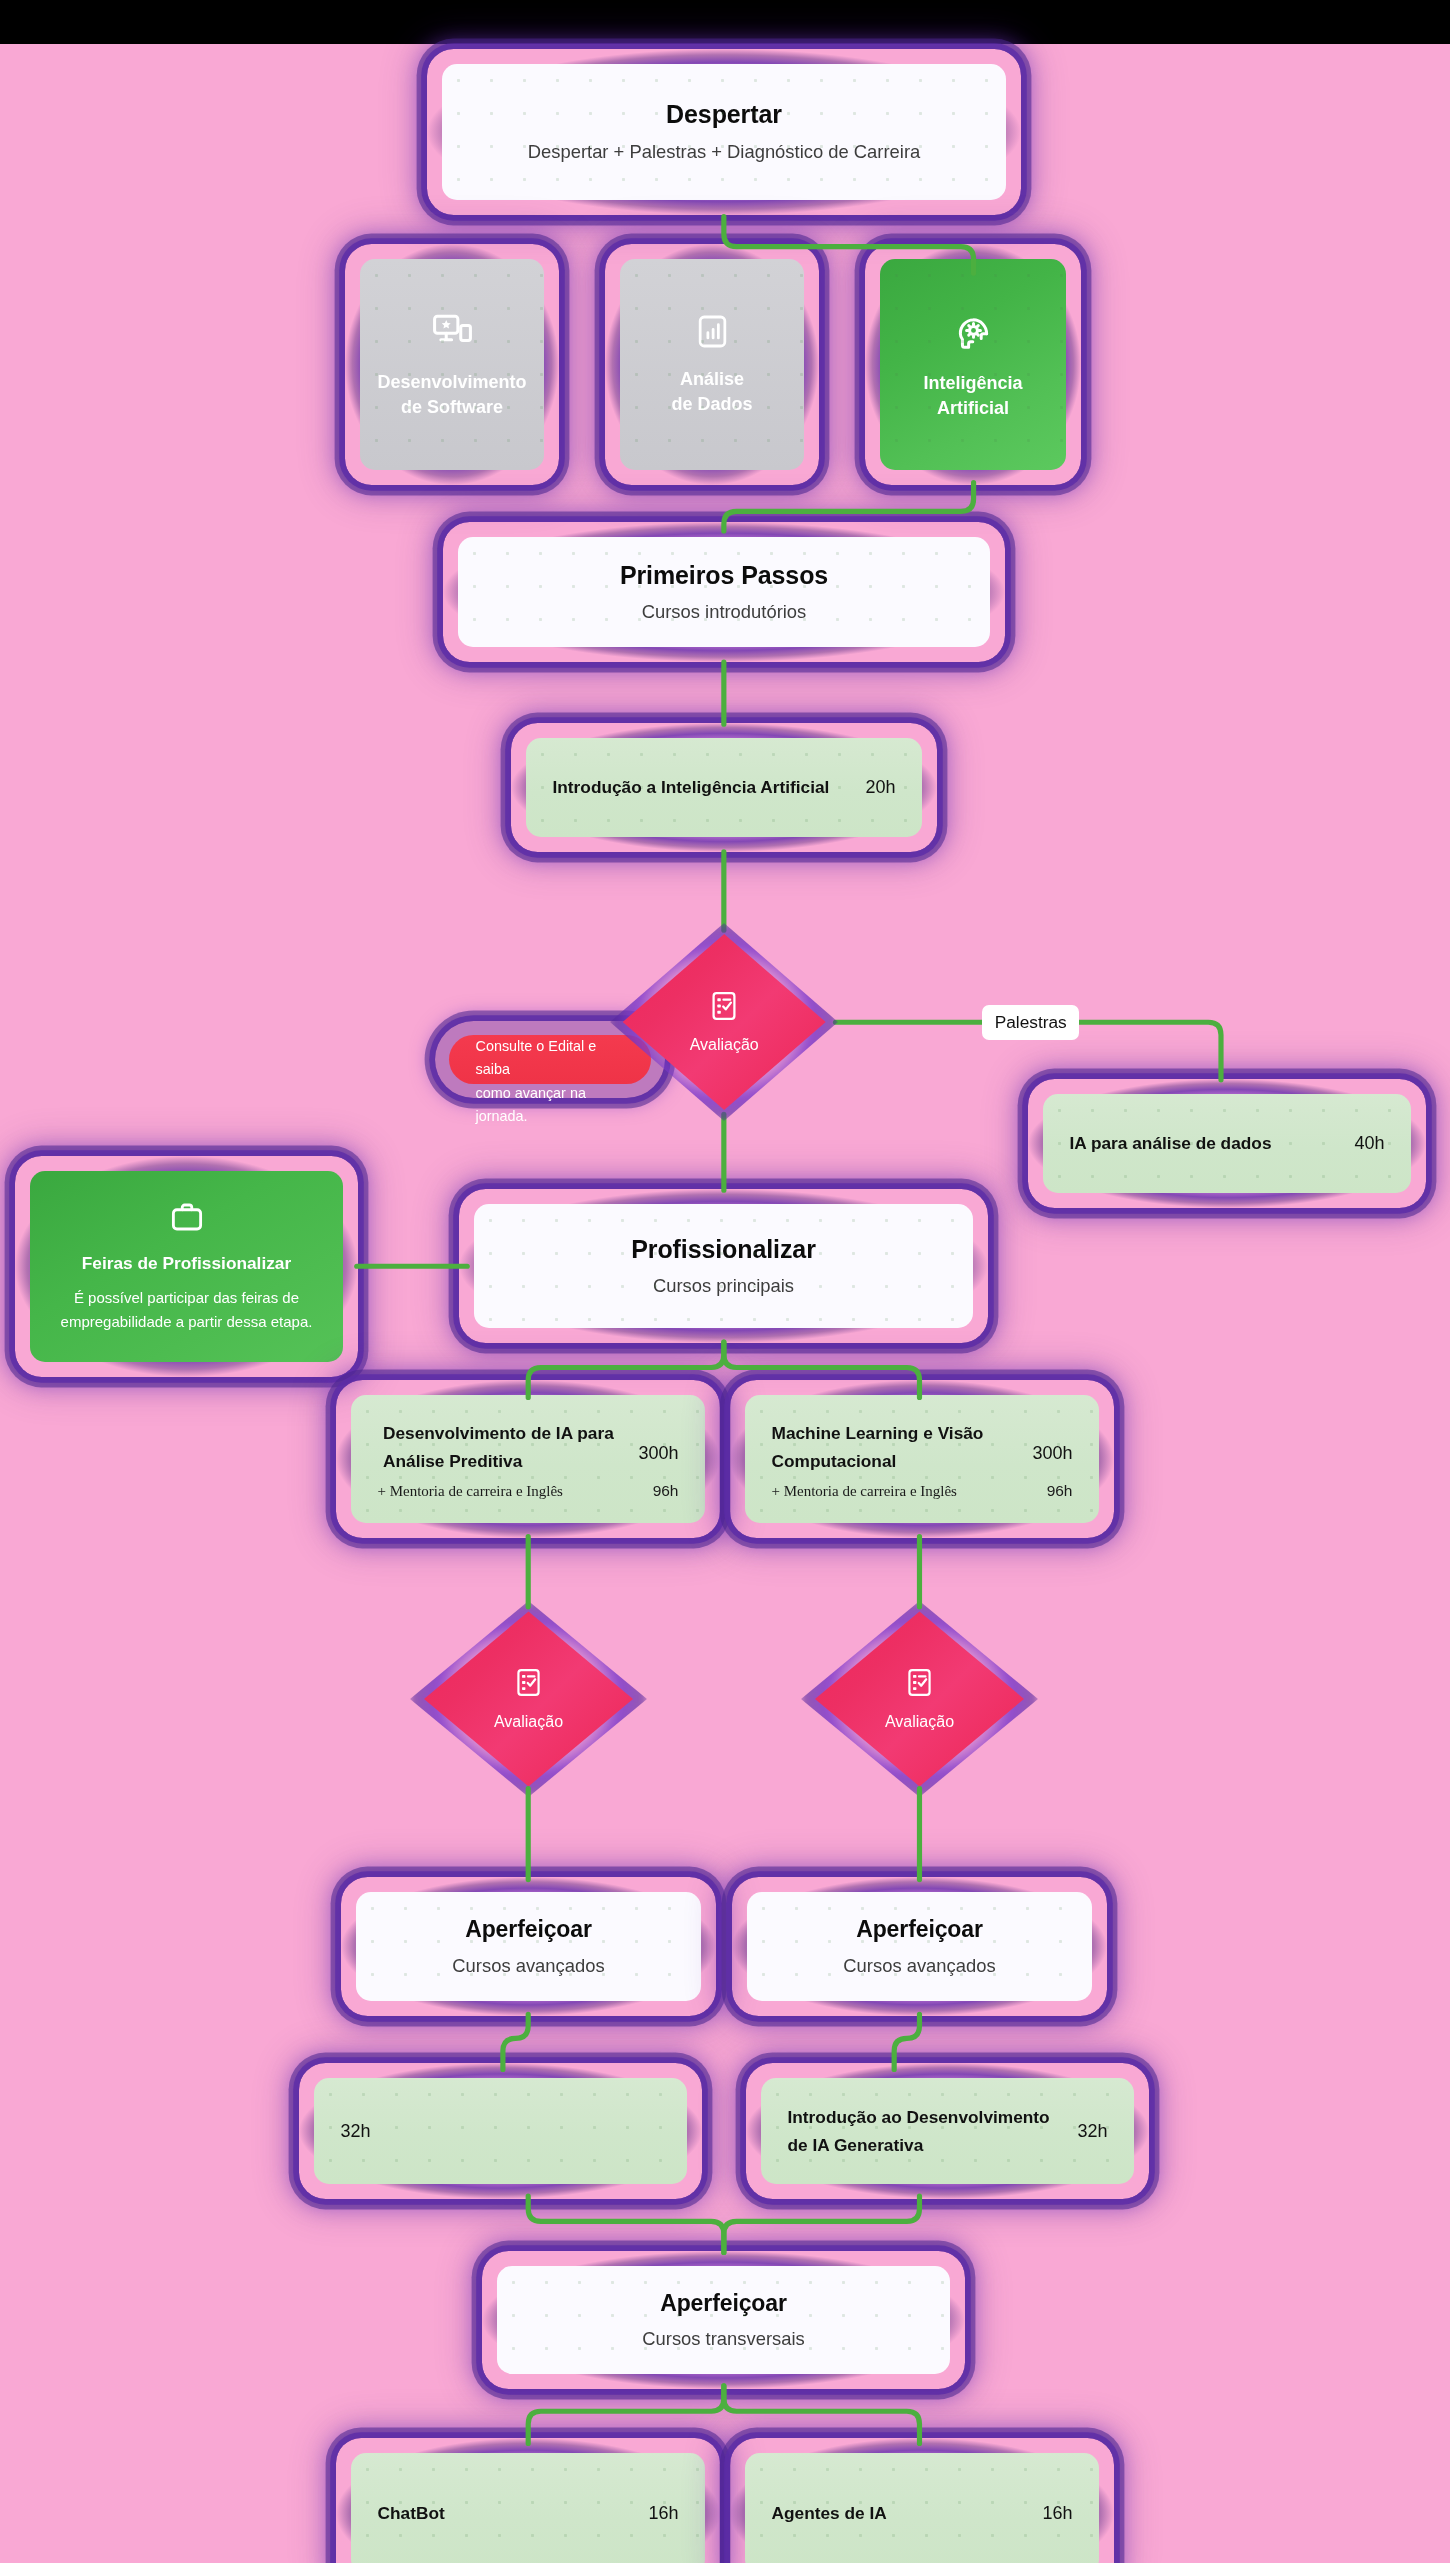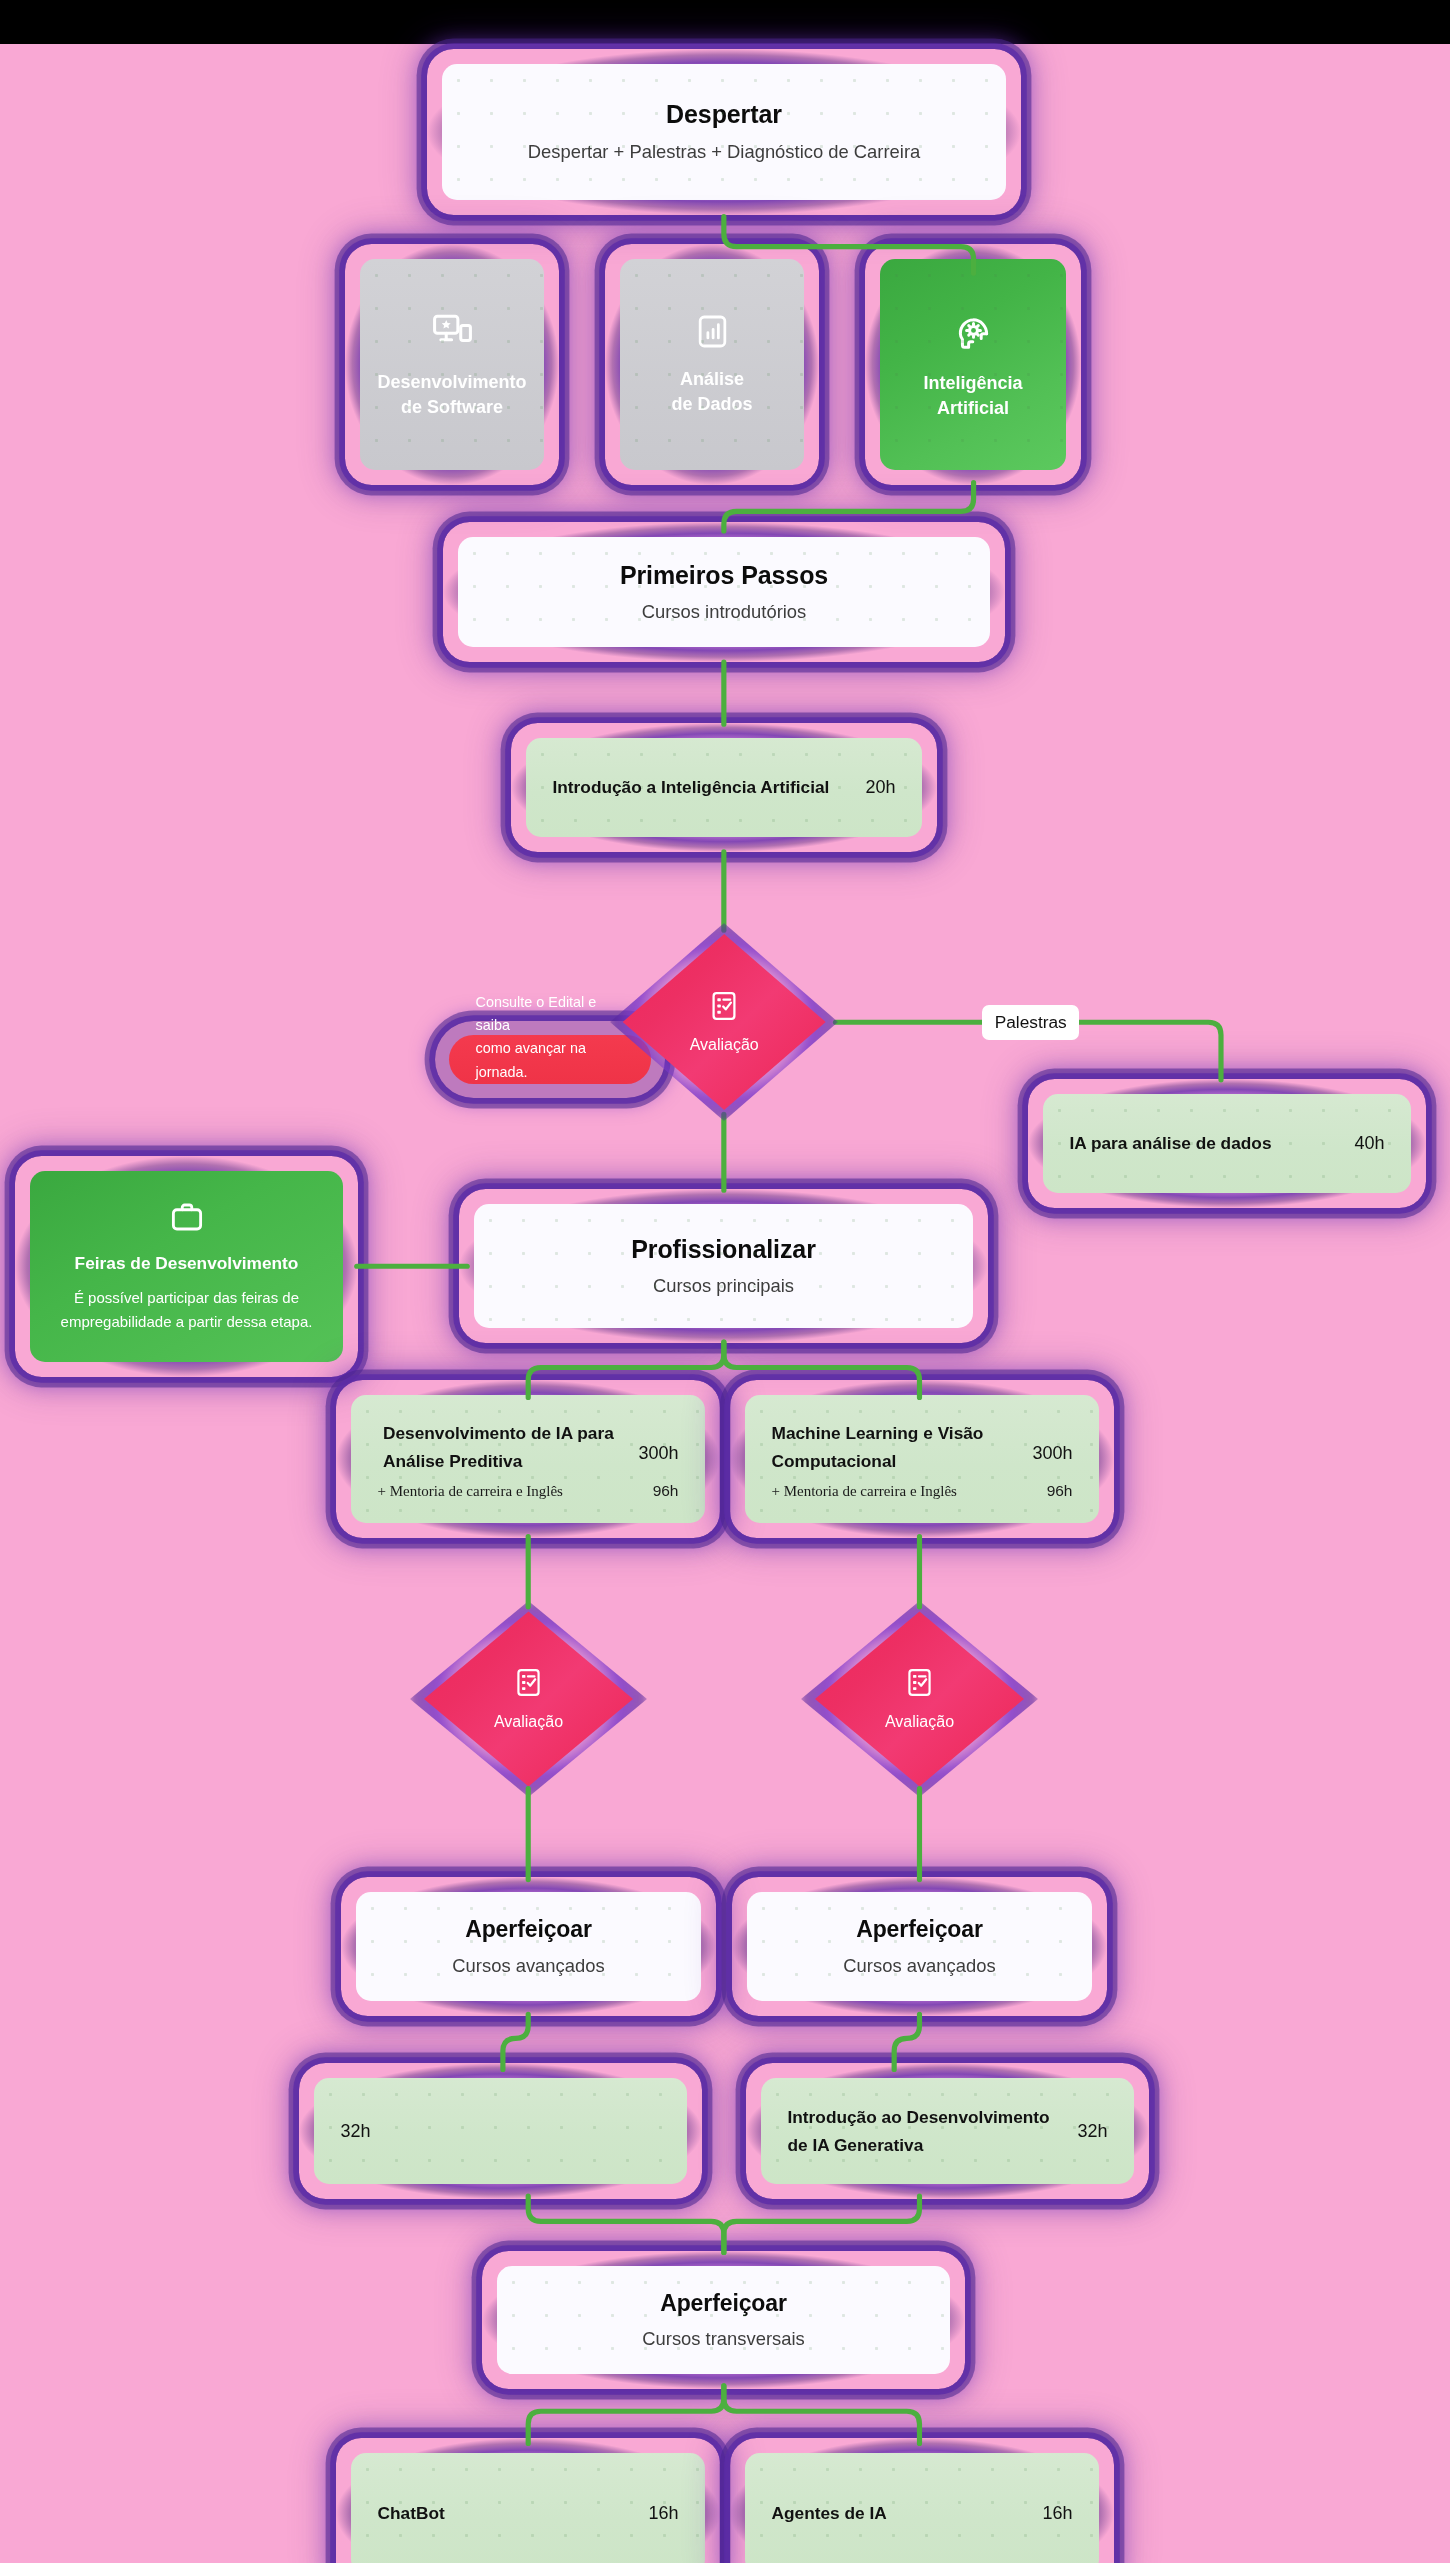--- a/index.html
+++ b/index.html
@@ -124,21 +124,21 @@
       0 0 0 5.8px rgba(91,44,166,0.78),
       0 0 0 10.4px rgba(72,36,140,0.55),
       0 0 17.3px 7px rgba(116,52,200,0.50);
     background: rgba(80,36,150,0.35);
     padding: 14px;
   }
   .tip {
     width:100%; height:100%;
     background: linear-gradient(180deg,#f43a4e 0%, #ef3347 100%);
     border-radius: 575px;
-    display:flex; align-items:flex-end;
+    display:flex; align-items:flex-start;
     padding: 0 26.5px;
   }
   .tip-text { color:#fff; font-size: 14.4px; line-height: 1.62; }
 
   
   .edge-chip {
     position: absolute;
     background:#fff;
     border-radius: 7px;
     padding: 7px 12.7px;
@@ -306,21 +306,21 @@
   </div>
 
   <div class="glow" style="left:15px; top:1112px; width:343px; height:221px;">
     <div class="surface fair-node">
       <span class="ico">
         <svg width="38" height="38" viewBox="0 0 24 24" fill="none" stroke="#fff" stroke-width="1.8" stroke-linecap="round" stroke-linejoin="round">
           <rect x="3.4" y="7.4" width="17.2" height="12.2" rx="2.2"></rect>
           <path d="M9 7.4V5.9c0-.85.7-1.5 1.5-1.5h3c.85 0 1.5.65 1.5 1.5v1.5"></path>
         </svg>
       </span>
-      <div class="fair-title">Feiras de Desenvolvimento</div>
+      <div class="fair-title">Feiras de Profissionalizar</div>
       <div class="fair-desc">
         <span>É possível participar das feiras de</span><br>
         <span>empregabilidade a partir dessa etapa.</span>
       </div>
     </div>
   </div>
 
   <div class="glow" style="left:459px; top:1145px; width:529px; height:154px;">
     <div class="surface stage-node dots">
       <div class="stage-title">Profissionalizar</div>

